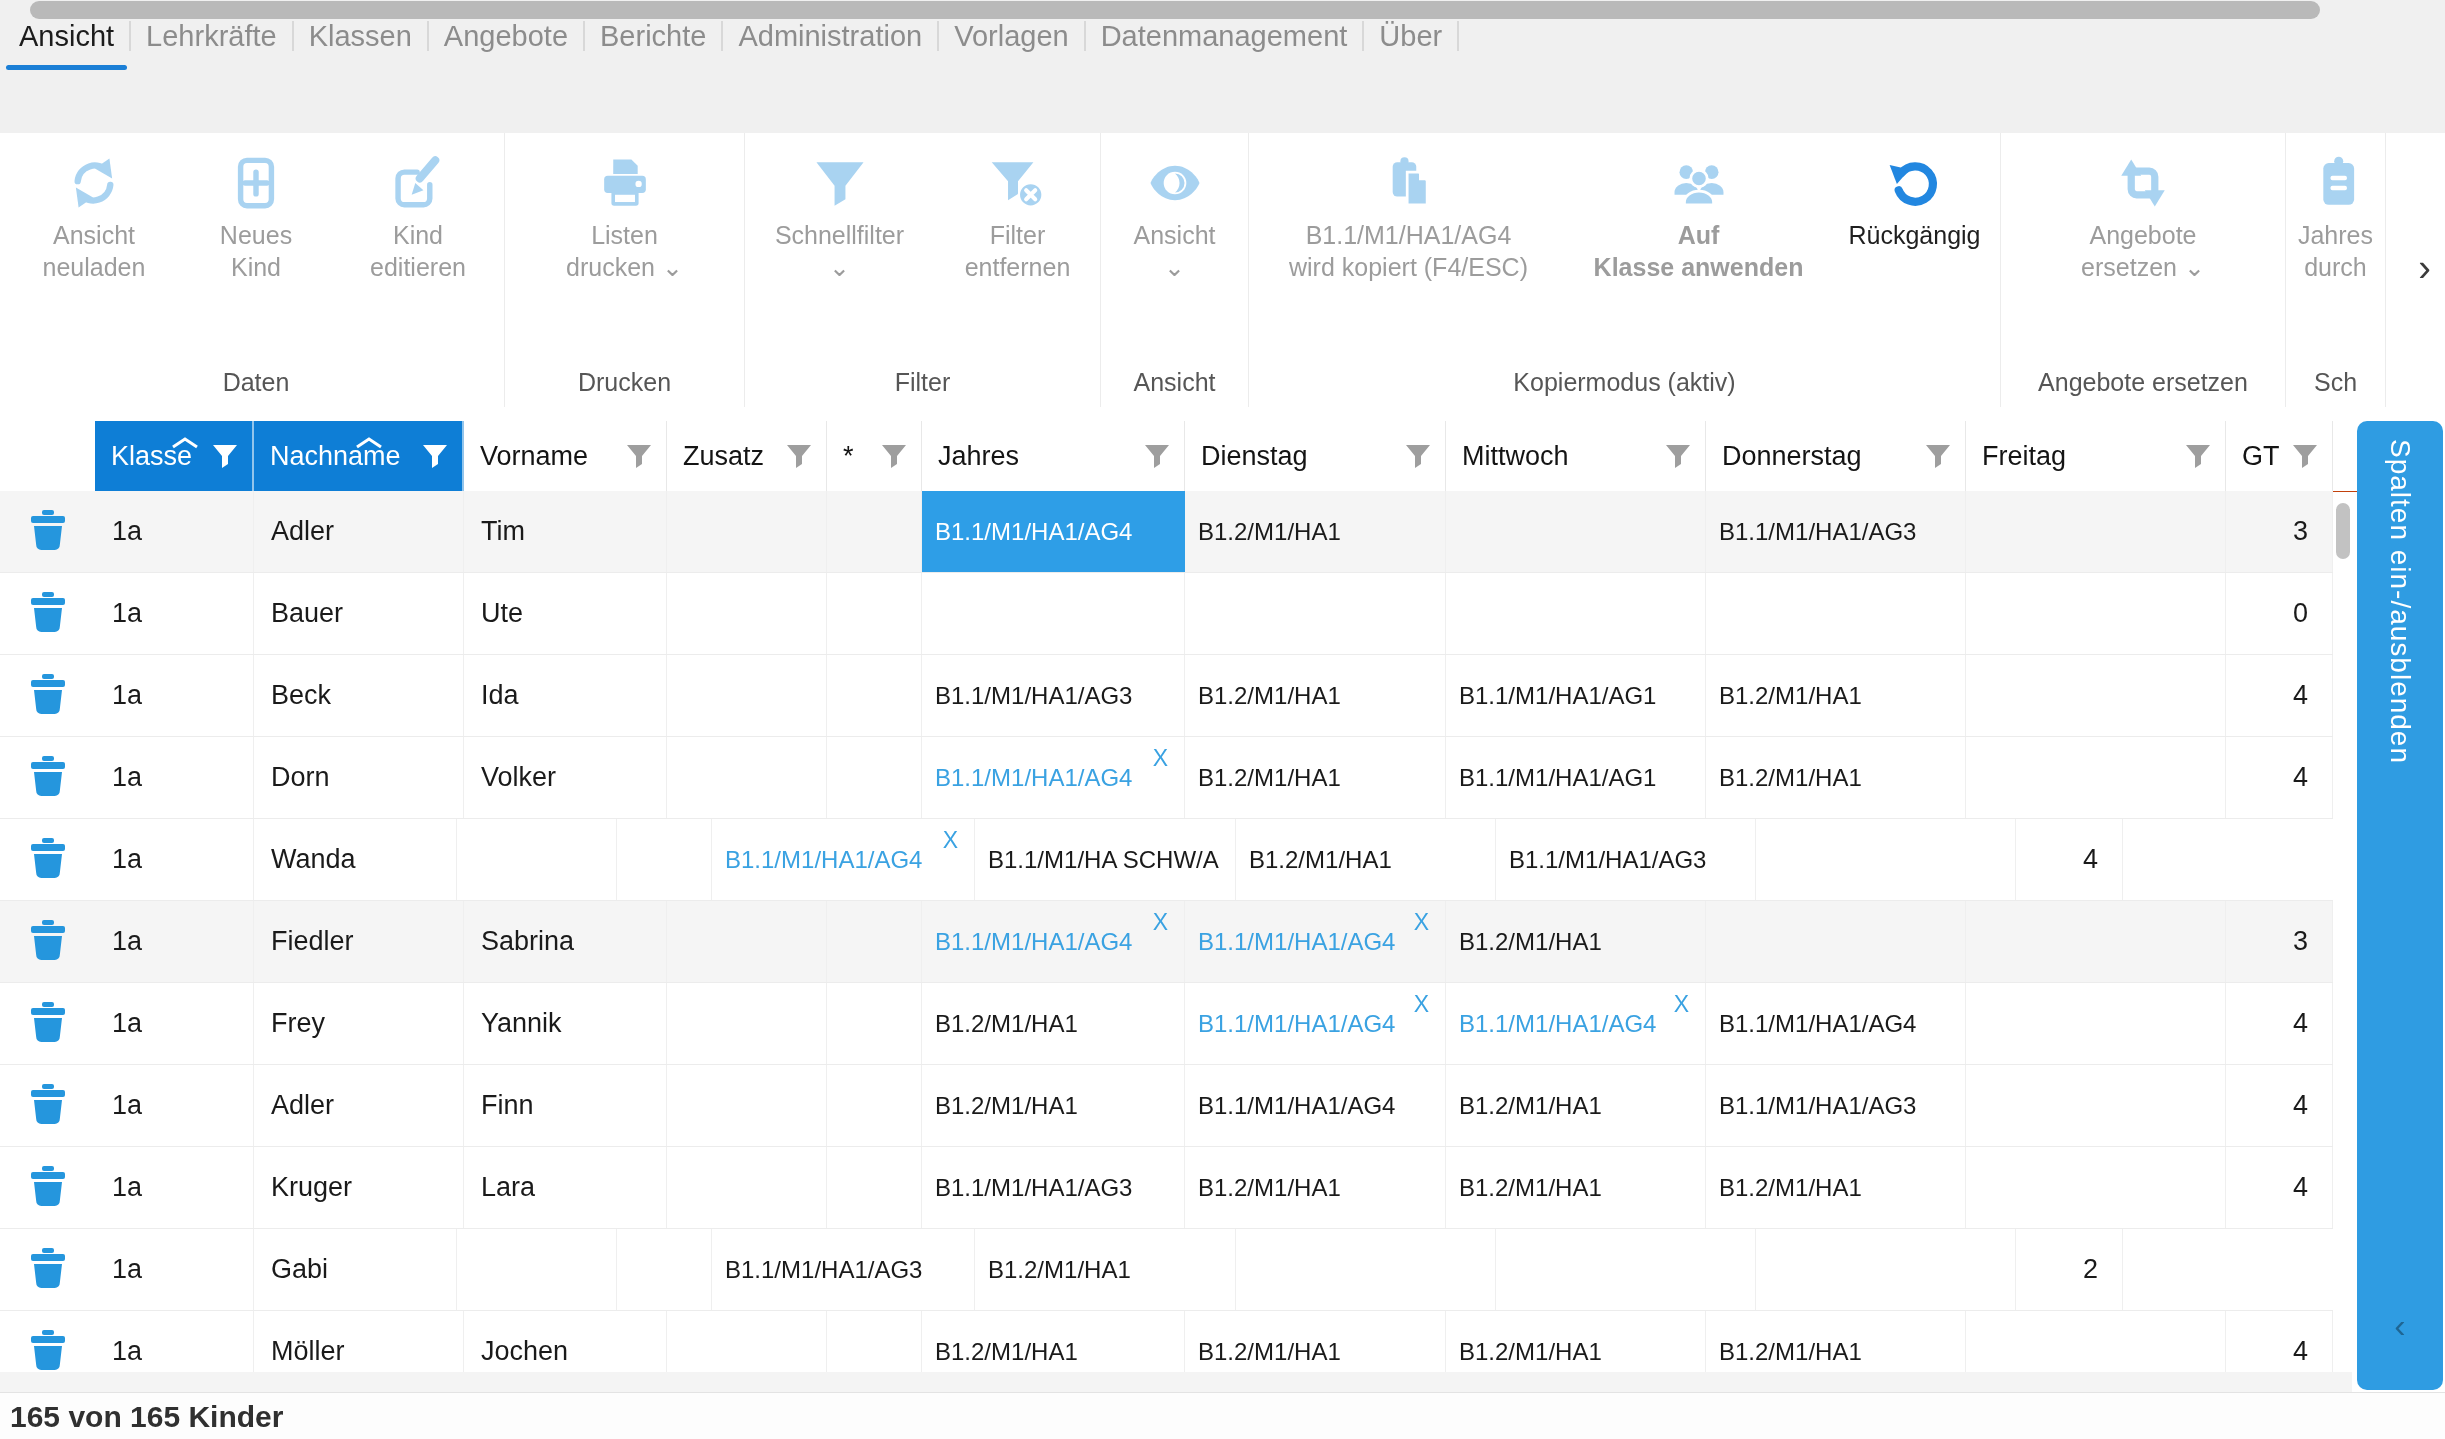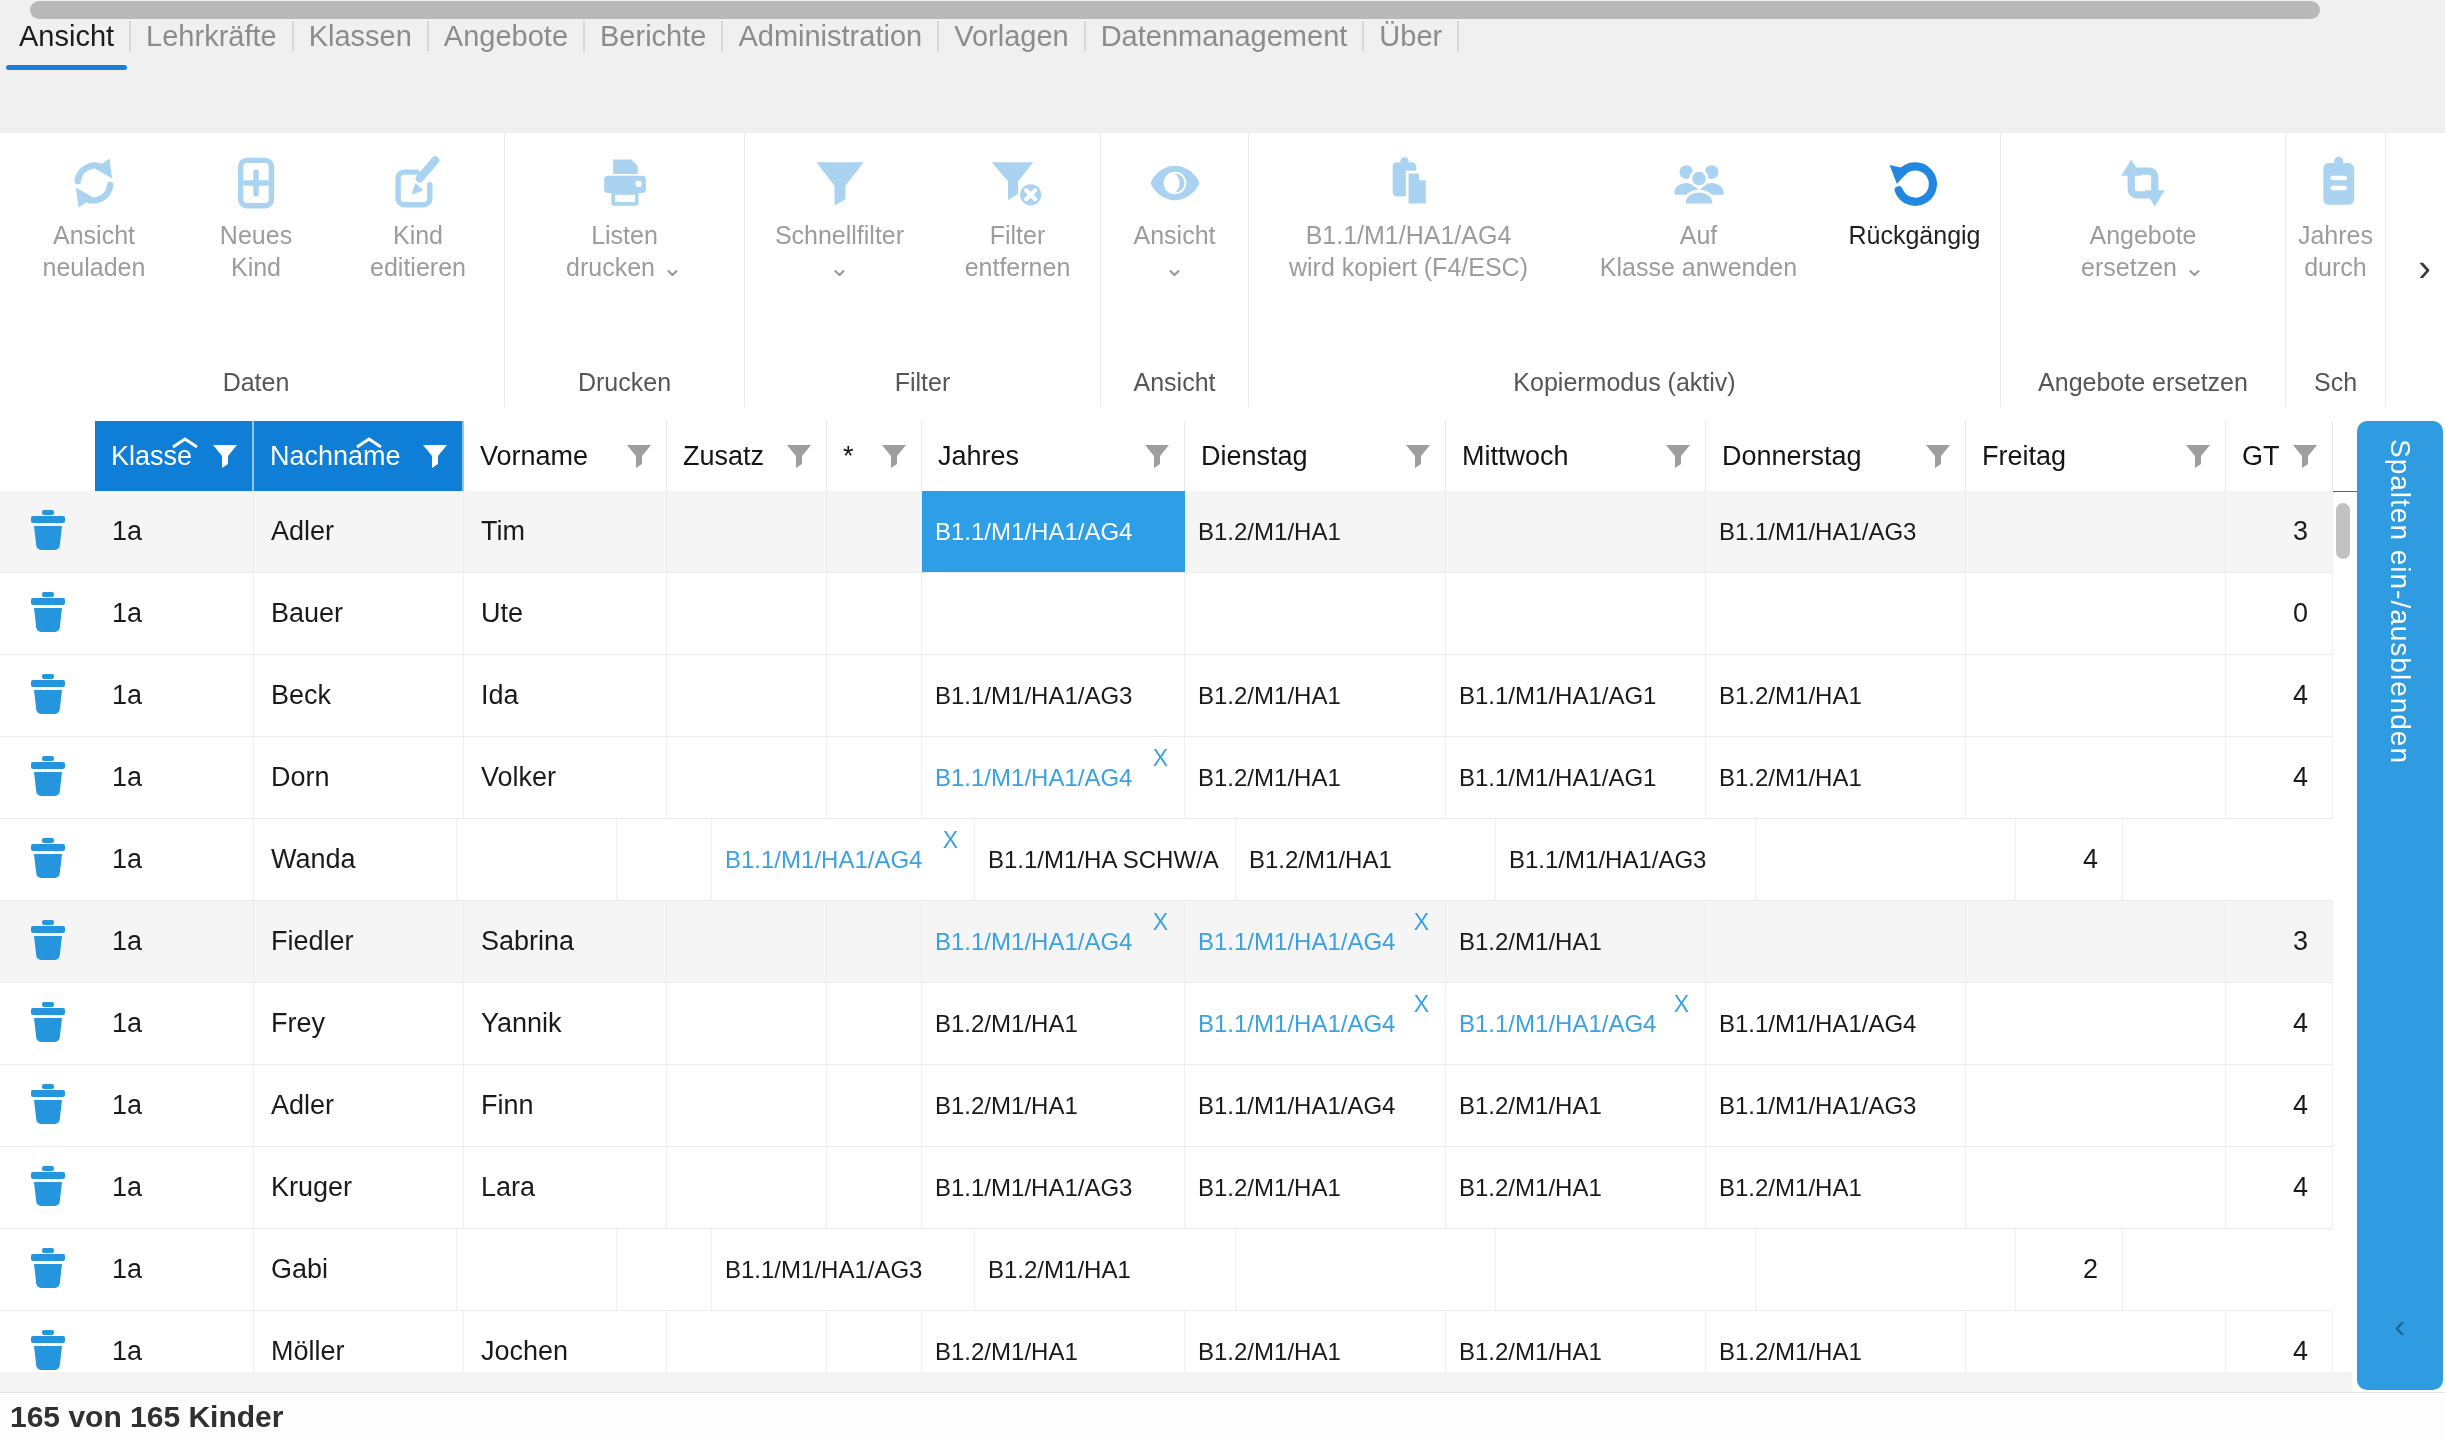--- a/index.html
+++ b/index.html
@@ -233,21 +233,21 @@
                 <svg viewBox="0 0 64 64" xmlns="http://www.w3.org/2000/svg">
                   <circle cx="27" cy="8" r="4.5" fill="#a9d3f1"></circle>
                   <rect x="14" y="9" width="26" height="38" rx="5" fill="#a9d3f1"></rect>
                   <path d="M30 20h13l9 9v27H30z" fill="#a9d3f1" stroke="#fff" stroke-width="3"></path>
                   <path d="M43 19l10 10h-10z" fill="#fff"></path>
                 </svg>
               </div>
               <div class="rlabel">B1.1/M1/HA1/AG4
 wird kopiert (F4/ESC)</div>
             </div>
-            <div class="rbtn" style="width: 260px;">
+            <div class="rbtn" style="width: 260px; font-weight: bold;">
               <div class="ricon">
                 <svg viewBox="0 0 64 64" xmlns="http://www.w3.org/2000/svg">
                   <circle cx="18" cy="20" r="7.5" fill="#a9d3f1"></circle>
                   <path d="M5 42a13 10 0 0 1 26 0v3H5z" fill="#a9d3f1"></path>
                   <circle cx="46" cy="20" r="7.5" fill="#a9d3f1"></circle>
                   <path d="M33 42a13 10 0 0 1 26 0v3H33z" fill="#a9d3f1"></path>
                   <circle cx="32" cy="27" r="9" fill="#a9d3f1" stroke="#fff" stroke-width="3"></circle>
                   <path d="M16 53a16 12 0 0 1 32 0v3H16z" fill="#a9d3f1" stroke="#fff" stroke-width="3"></path>
                 </svg>
               </div>

